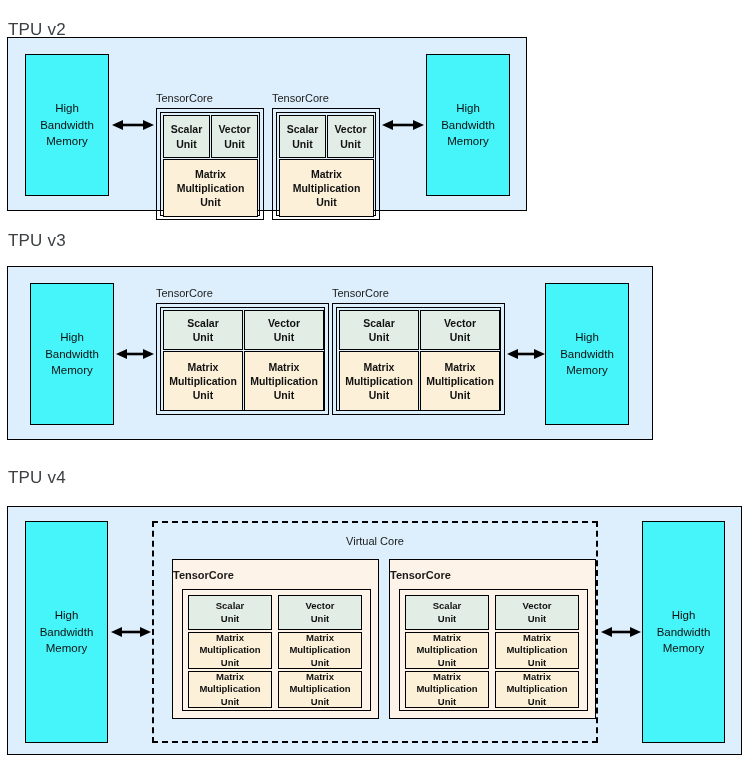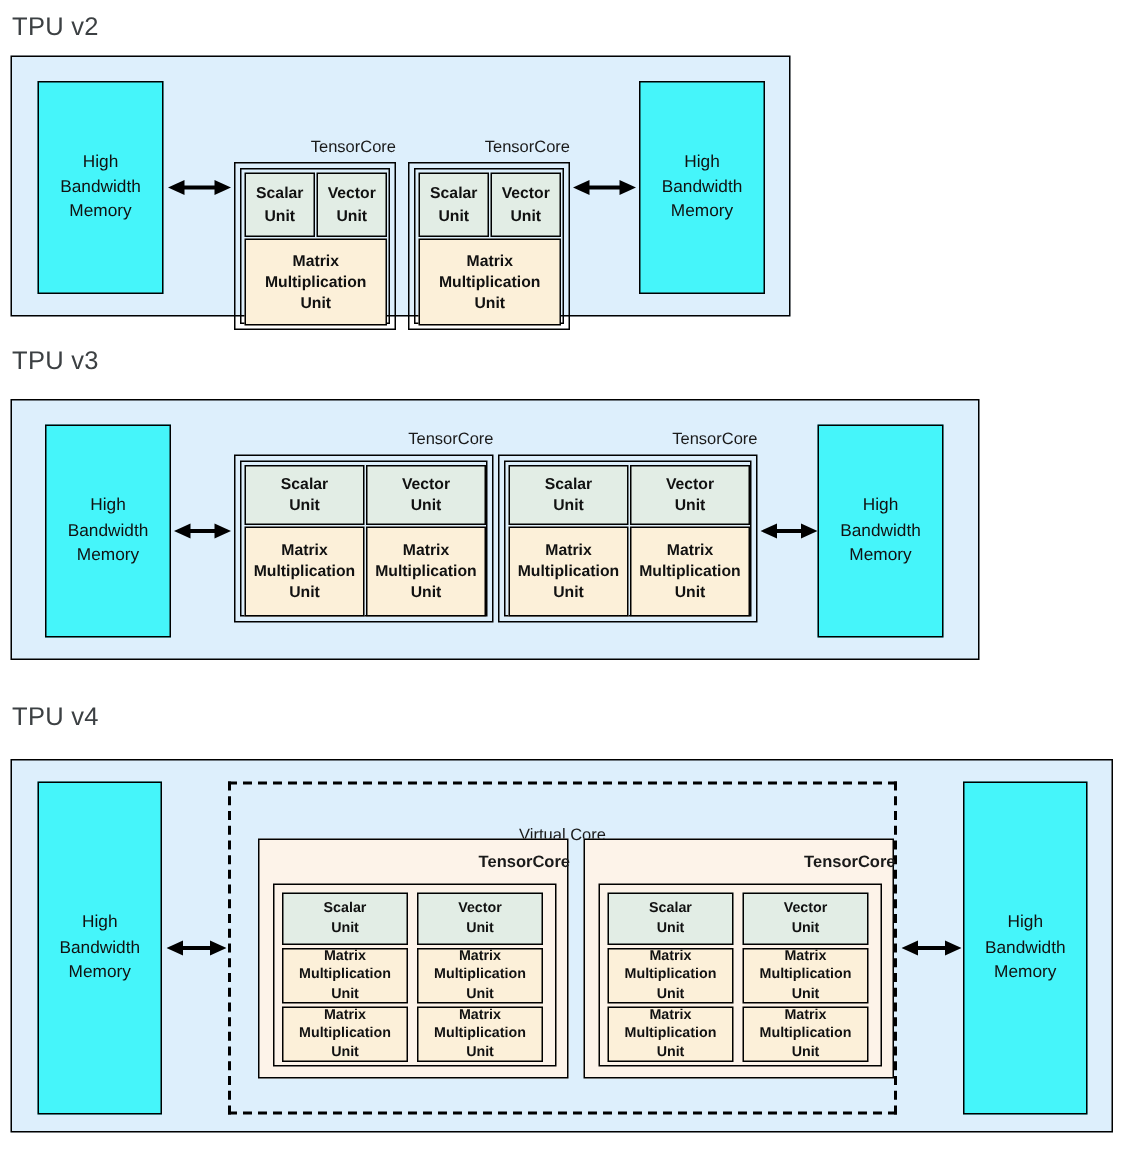--- a/index.html
+++ b/index.html
@@ -38,21 +38,21 @@
     justify-content: center;
     text-align: center;
     font-size: 11.5px;
     line-height: 1.45;
     color: #111111;
   }
   .tc-label {
     position: absolute;
     font-size: 11px;
     color: #1a1a1a;
-    text-align: right;
+    text-align: left;
     white-space: nowrap;
   }
   .tensorcore {
     position: absolute;
     border: 1.5px solid #000000;
     box-sizing: border-box;
     background: transparent;
     font-weight: bold;
   }
   .tensorcore.cream {
@@ -95,21 +95,21 @@
   }
   .arrow {
     position: absolute;
     height: 12px;
   }
   .arrow svg { display: block; }
 </style>
 </head>
 <body>
 
-<div class="section-title" style="left:8px; top:8px;">TPU v2</div>
+<div class="section-title" style="left:8px; top:20px;">TPU v2</div>
 
 <div class="panel" style="left:7px; top:37px; width:520px; height:174px;">
 
   <div class="hbm" style="left:17px; top:16px; width:84px; height:142px;">High<br>Bandwidth<br>Memory</div>
 
   <div class="tc-label" style="left:148px; top:54px; width:108px;">TensorCore</div>
   <div class="tensorcore" style="left:148px; top:70px; width:108px; height:112px;">
     <div class="tc-inner" style="left:3px; top:3px; right:3px; bottom:3px;">
       <div class="unit su" style="left:2px; top:2px; width:47px; height:43px;">Scalar<br>Unit</div>
       <div class="unit vu" style="left:50px; top:2px; width:47px; height:43px;">Vector<br>Unit</div>
@@ -188,21 +188,21 @@
   </div>
 </div>
 
 <div class="section-title" style="left:8px; top:468px;">TPU v4</div>
 
 <div class="panel" style="left:7px; top:506px; width:735px; height:249px;">
 
   <div class="hbm" style="left:17px; top:14px; width:83px; height:222px;">High<br>Bandwidth<br>Memory</div>
 
   <div class="vcore" style="left:144px; top:14px; width:446px; height:222px;"></div>
-  <div class="vcore-label" style="left:144px; top:28px; width:446px;margin-top:16px;">Virtual Core</div>
+  <div class="vcore-label" style="left:144px; top:28px; width:446px;">Virtual Core</div>
 
   <div class="tensorcore cream" style="left:164px; top:52px; width:207px; height:160px;">
     <div class="tc-label" style="left:0px; top:9px; width:207px;">TensorCore</div>
     <div class="tc-inner" style="left:9px; top:29px; width:189px; height:122px;">
       <div class="unit su small" style="left:5px; top:5px; width:84px; height:35px;">Scalar<br>Unit</div>
       <div class="unit vu small" style="left:95px; top:5px; width:84px; height:35px;">Vector<br>Unit</div>
       <div class="unit mmu small" style="left:5px; top:42px; width:84px; height:37px;">Matrix<br>Multiplication<br>Unit</div>
       <div class="unit mmu small" style="left:95px; top:42px; width:84px; height:37px;">Matrix<br>Multiplication<br>Unit</div>
       <div class="unit mmu small" style="left:5px; top:81px; width:84px; height:37px;">Matrix<br>Multiplication<br>Unit</div>
       <div class="unit mmu small" style="left:95px; top:81px; width:84px; height:37px;">Matrix<br>Multiplication<br>Unit</div>

